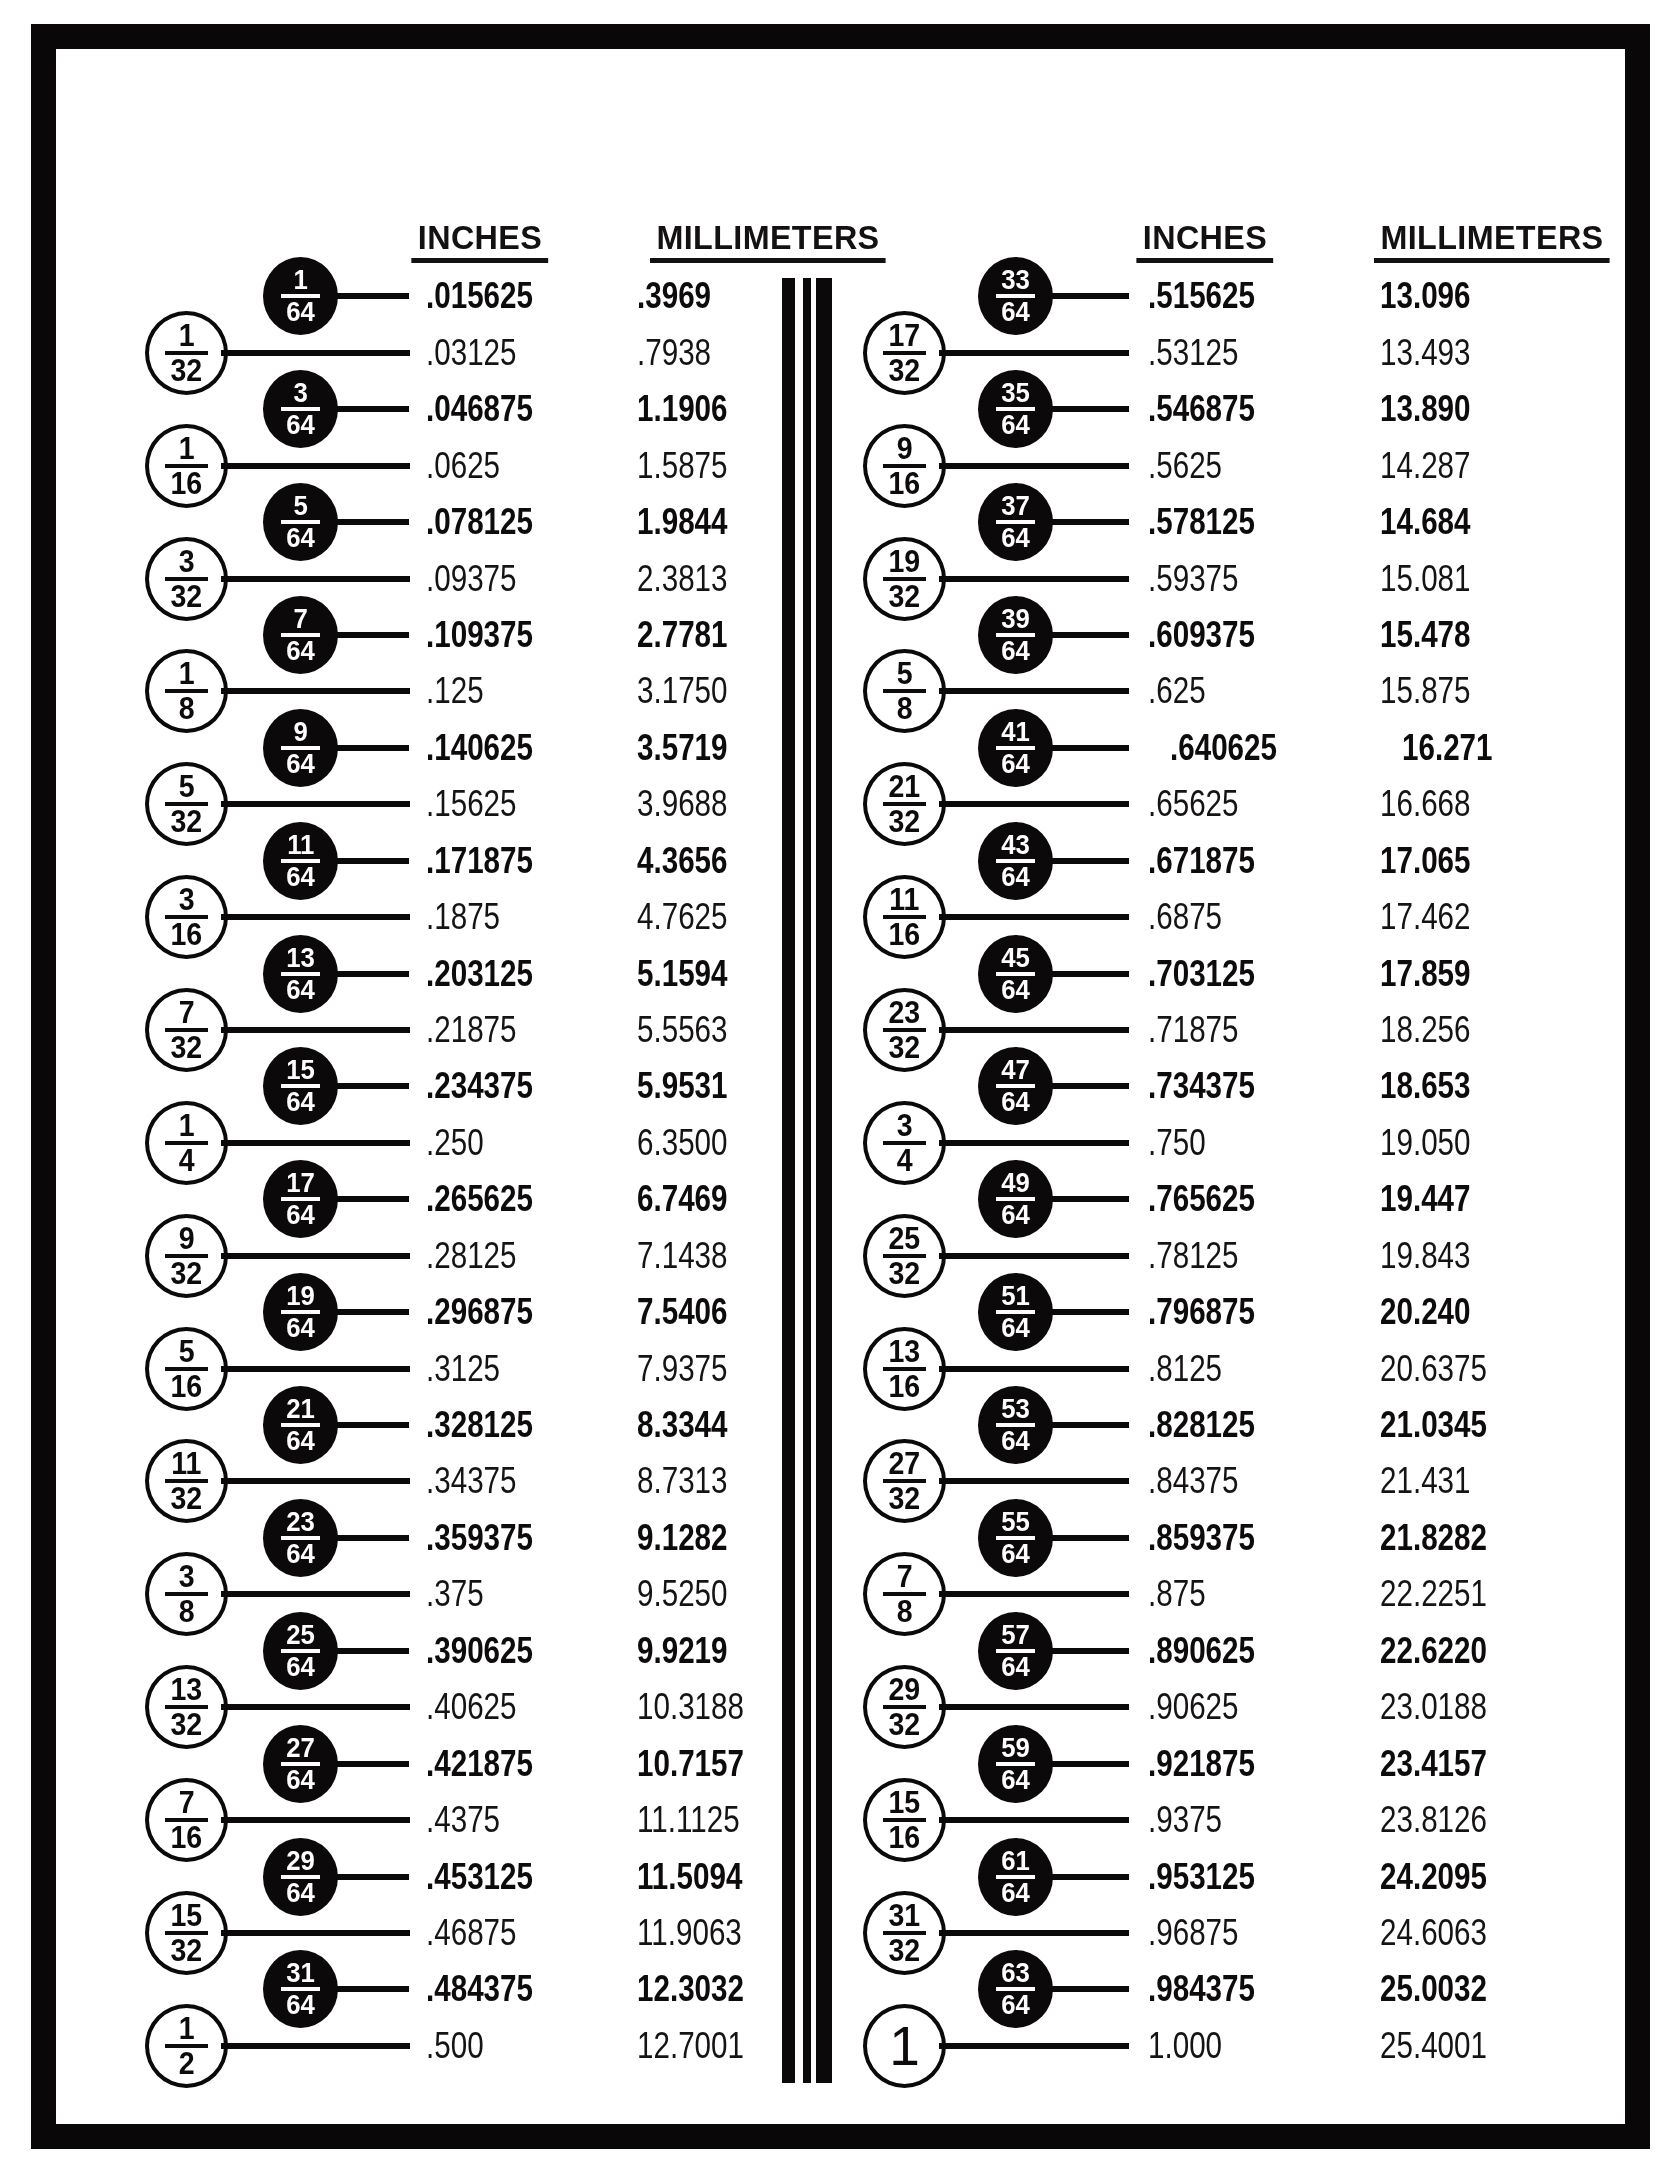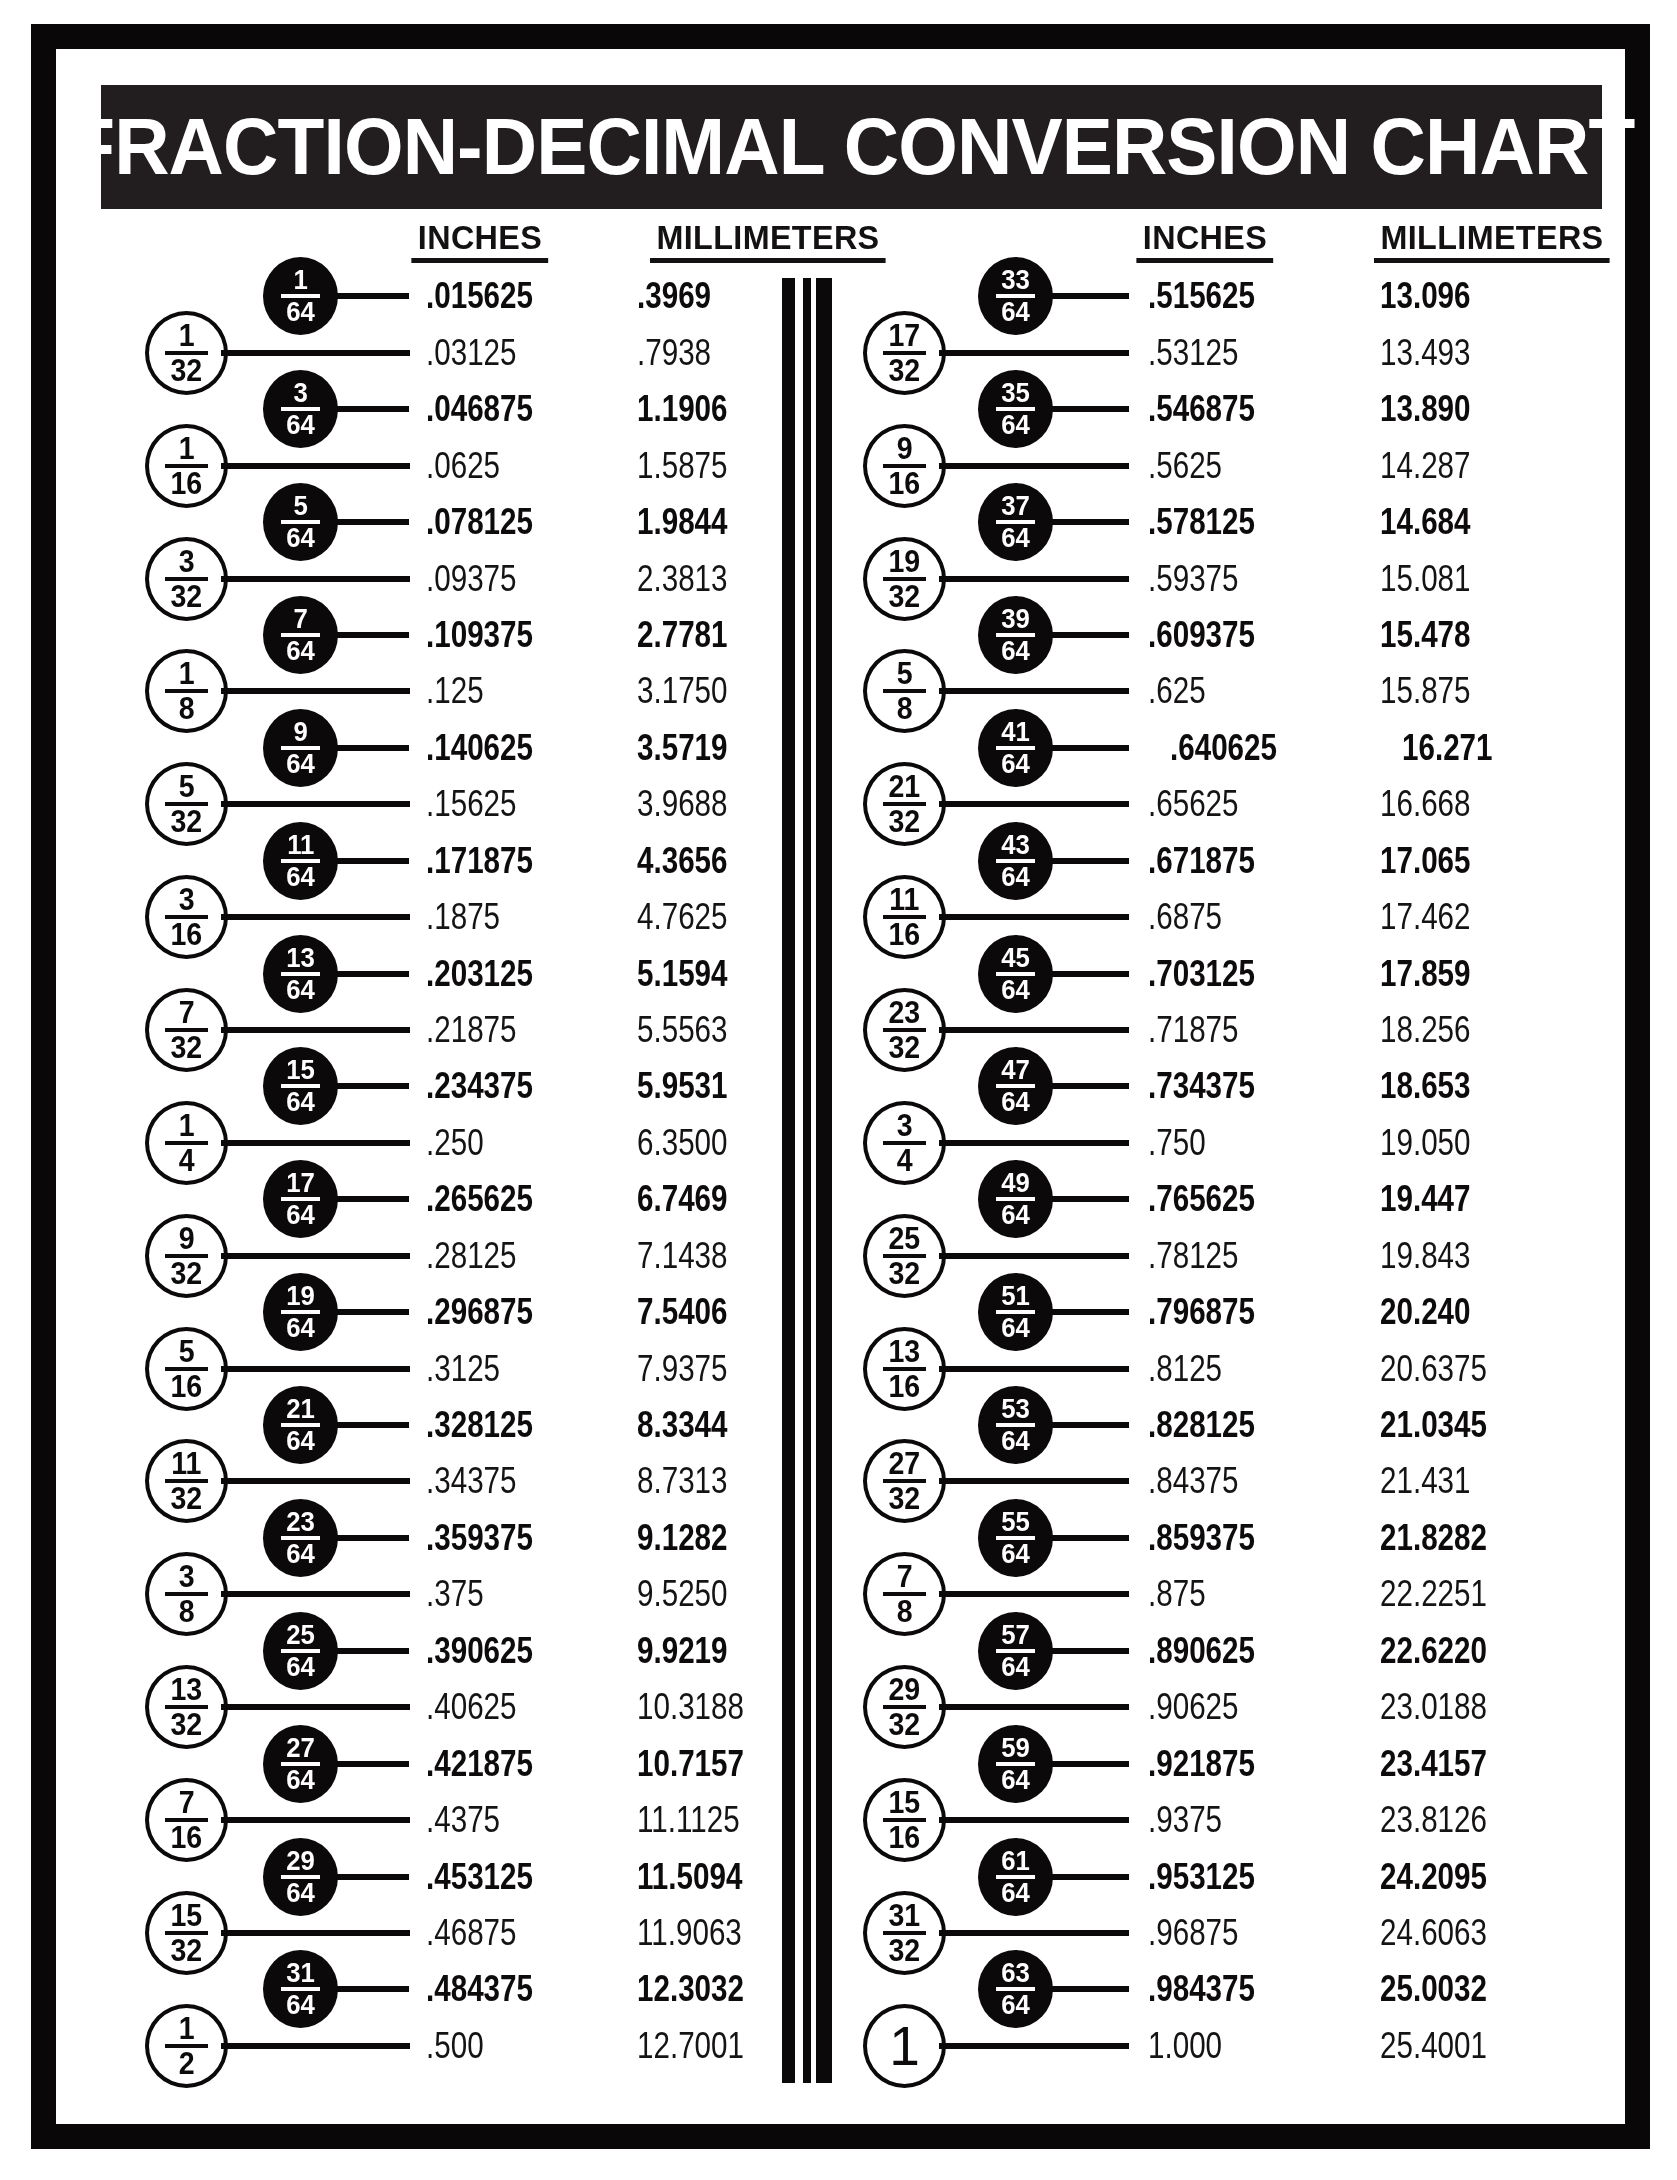--- a/index.html
+++ b/index.html
@@ -98,23 +98,20 @@
   }
   .val.bold { font-weight: bold; color: #0e0b0c; }
 </style>
 </head>
 <body>
 
 <div class="sheet">
 
   <div class="outer-frame"></div>
 
-  <div class="title-box">
-    <div class="title-text">FRACTION-DECIMAL CONVERSION CHART</div>
-  </div>
 
   <div class="hdr" style="left:480px">
     <span class="ht">INCHES</span>
   </div>
   <div class="hdr" style="left:768px">
     <span class="ht">MILLIMETERS</span>
   </div>
   <div class="hdr" style="left:1205px">
     <span class="ht">INCHES</span>
   </div>

